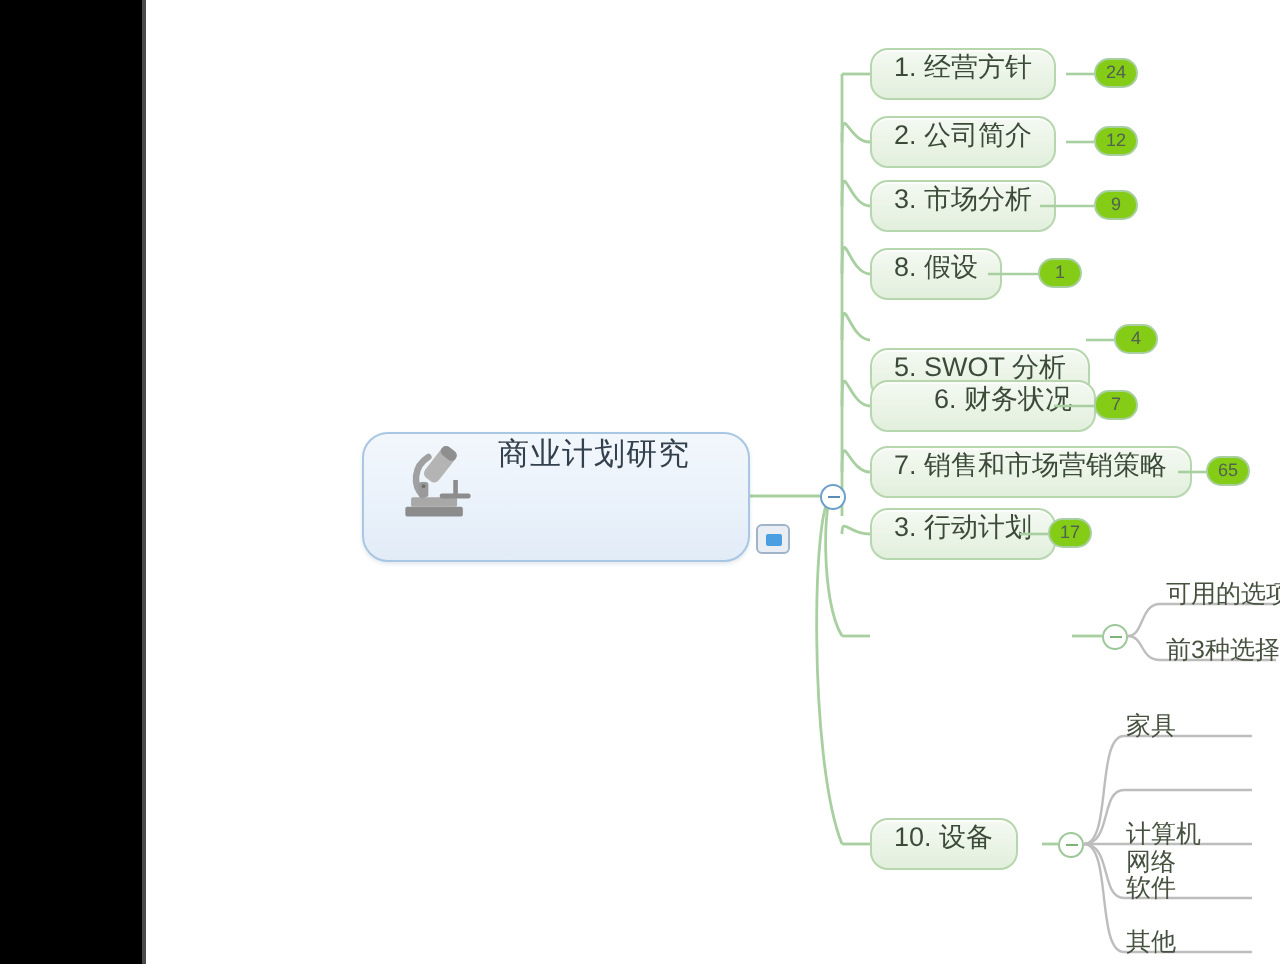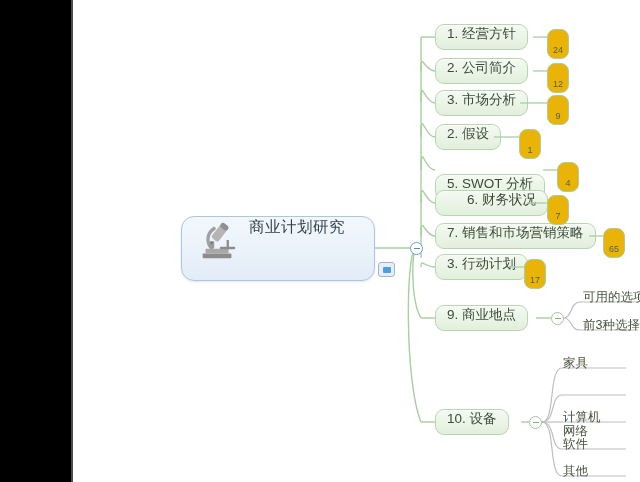--- a/index.html
+++ b/index.html
@@ -56,22 +56,22 @@
   .note-icon{
     position:absolute;left:378px;top:262px;width:15px;height:13px;
     border-radius:3px;background:#e9eef4;border:1px solid #9fb4c9;
     display:flex;align-items:center;justify-content:center;
   }
   .note-icon i{display:block;width:8px;height:6px;background:#4a9fe0;border-radius:1px;}
 
   
   .badge{
     position:absolute;box-sizing:border-box;
-    height:15px;min-width:22px;padding:14px 5px;
-    border:1px solid #a8cfa0;border-radius:8px;background:#eab308;
+    height:15px;min-width:22px;padding:0 5px;
+    border:1px solid #a8cfa0;border-radius:8px;background:#84cc16;
     color:#526250;font-size:9px;line-height:13px;text-align:center;
   }
 
   
   .toggle{
     position:absolute;width:13px;height:13px;box-sizing:border-box;
     border-radius:50%;background:#ffffff;
     display:flex;align-items:center;justify-content:center;
   }
   .toggle i{display:block;width:6px;height:1px;}
@@ -169,36 +169,33 @@
   <div class="node node-branch" style="left:435px;top:24px;">
       <span>1. 经营方针</span>
     </div>
   <div class="node node-branch" style="left:435px;top:58px;">
       <span>2. 公司简介</span>
     </div>
   <div class="node node-branch" style="left:435px;top:90px;">
       <span>3. 市场分析</span>
     </div>
   <div class="node node-branch" style="left:435px;top:124px;">
-      <span>2. 假设</span>
+      <span>8. 假设</span>
     </div>
   <div class="node node-branch" style="left:435px;top:157px;margin-top:17px;">
       <span>5. SWOT 分析</span>
     </div>
   <div class="node node-branch" style="left:435px;top:190px;padding-left:31px;">
       <span>6. 财务状况</span>
     </div>
   <div class="node node-branch" style="left:435px;top:223px;">
       <span>7. 销售和市场营销策略</span>
     </div>
   <div class="node node-branch" style="left:435px;top:254px;">
       <span>3. 行动计划</span>
-    </div>
-  <div class="node node-branch" style="left:435px;top:305px;">
-      <span>9. 商业地点</span>
     </div>
   <div class="node node-branch" style="left:435px;top:409px;">
       <span>10. 设备</span>
     </div>
 
   <div class="badge" style="left:547px;top:29px;">24</div>
   <div class="badge" style="left:547px;top:63px;">12</div>
   <div class="badge" style="left:547px;top:95px;">9</div>
   <div class="badge" style="left:519px;top:129px;">1</div>
   <div class="badge" style="left:557px;top:162px;">4</div>

